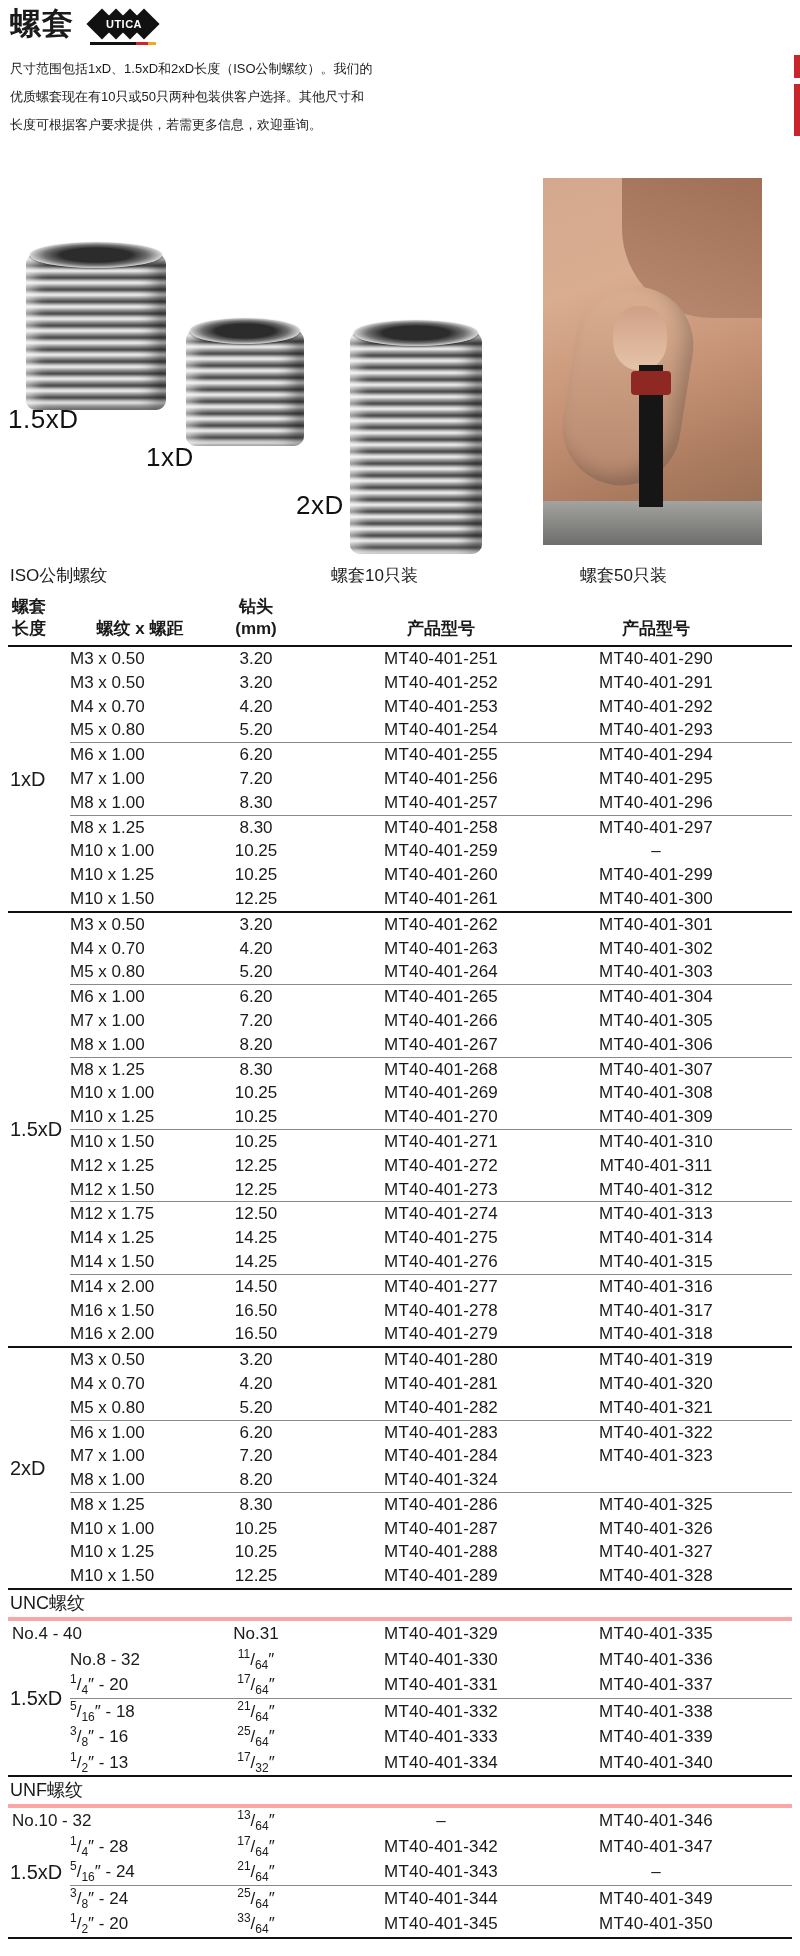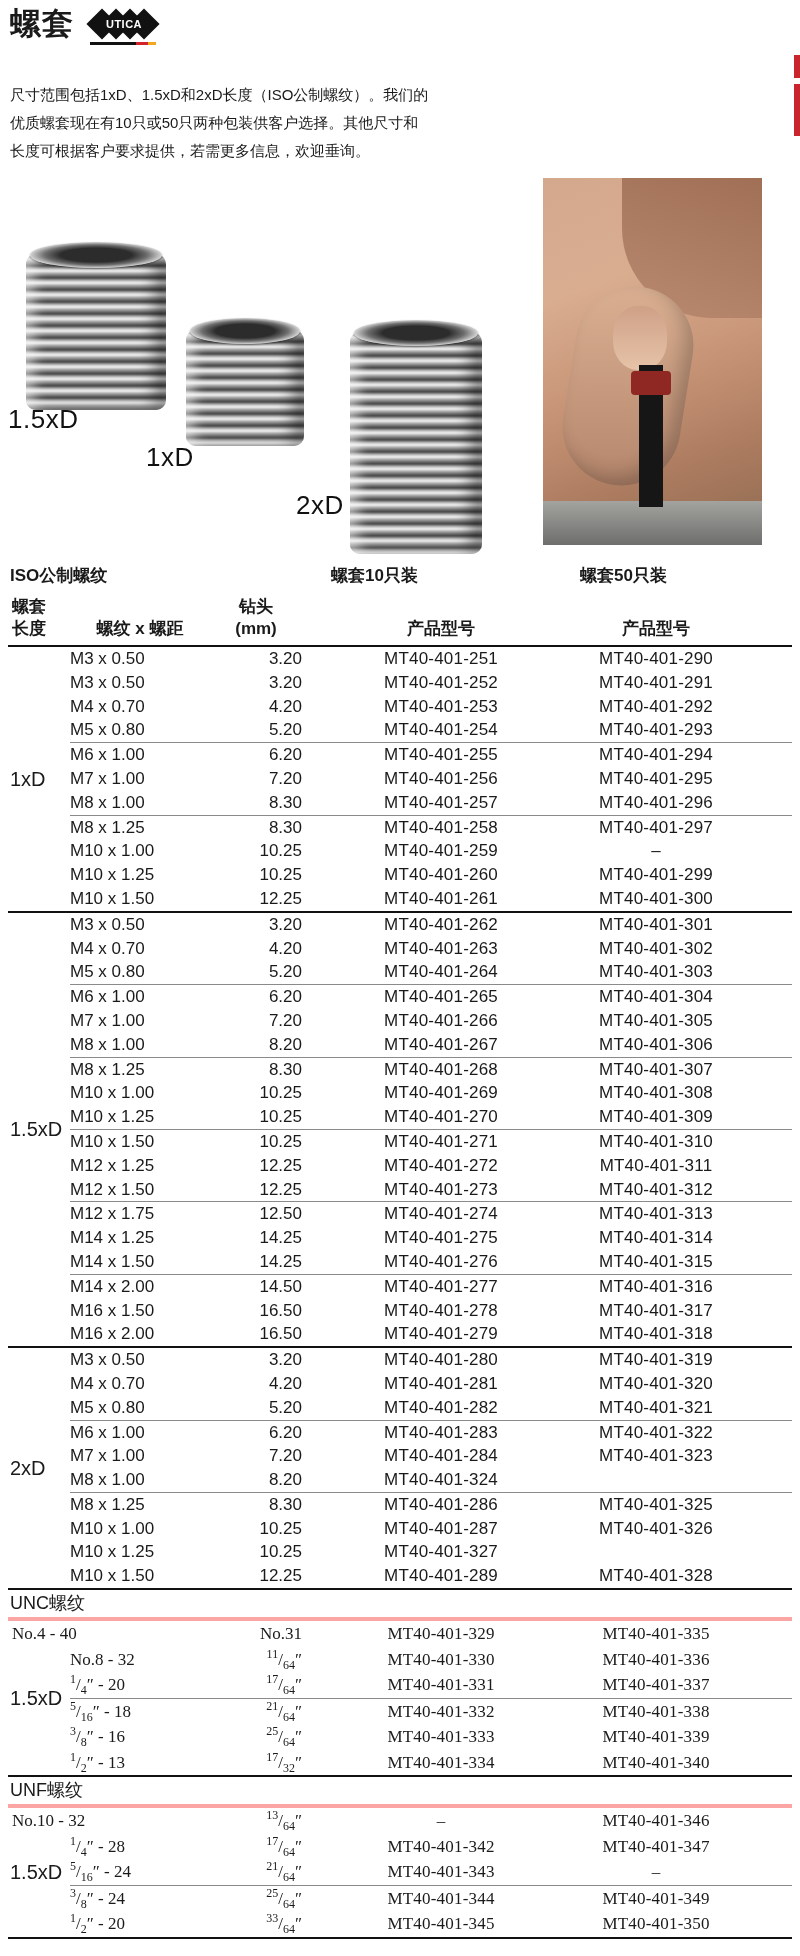--- a/index.html
+++ b/index.html
@@ -15,21 +15,21 @@
   .diamond-row{position:relative;width:68px;height:32px;}
   .diamond{position:absolute;top:5px;width:22px;height:22px;background:#111;transform:rotate(45deg);}
   .d1{left:1px}.d2{left:15px}.d3{left:29px}.d4{left:43px}
   .brand-text{position:absolute;top:50%;left:50%;transform:translate(-50%,-52%);
     color:#fff;font-size:11px;font-weight:bold;letter-spacing:.5px;z-index:2;}
   .brand-underline{display:flex;height:3px;width:66px;margin-top:2px;}
   .bu-black{width:46px;background:#111;}
   .bu-red{width:12px;background:#d2232a;}
   .bu-yellow{width:8px;background:#f2a71f;}
   
-  .intro{position:absolute;left:10px;top:66px;width:690px;font-size:15px;line-height:28px;}
+  .intro{position:absolute;left:10px;top:42px;width:690px;font-size:13px;line-height:28px;}
   .intro span{display:block;}
   .edge-tab{position:absolute;right:0;width:6px;background:#c9252c;}
   .tab1{top:55px;height:23px;}
   .tab2{top:84px;height:52px;}
   
   .figures{position:absolute;left:0;top:168px;width:800px;height:392px;}
   .coil{position:absolute;border-radius:10px;
     background:repeating-linear-gradient(to bottom,
       #4c4c4c 0px,#c6c6c6 3px,#f0f0f0 5px,#9a9a9a 8px,#525252 11px,#4c4c4c 12px);
     box-shadow:inset 8px 0 14px rgba(255,255,255,.55), inset -12px 0 16px rgba(0,0,0,.4);}
@@ -52,36 +52,36 @@
     box-shadow:inset -10px -8px 18px rgba(0,0,0,.22);}
   .photo .nail{position:absolute;top:128px;left:70px;width:54px;height:64px;
     background:linear-gradient(#cfa187,#e6c3a8);border-radius:45%;}
   .photo .tool{position:absolute;bottom:38px;left:96px;width:24px;height:142px;background:#161616;}
   .photo .tool-band{position:absolute;bottom:150px;left:88px;width:40px;height:24px;
     background:#8f2722;border-radius:4px;}
   .photo .base{position:absolute;bottom:0;left:0;width:100%;height:44px;
     background:linear-gradient(#a3a3a0,#6e6e6c);}
   
   .tbl{position:absolute;left:8px;top:560px;width:784px;font-size:17px;}
-  .sec-titles{position:relative;height:32px;font-weight:bold;}
+  .sec-titles{position:relative;height:32px;font-weight:normal;}
   .sec-titles .st{position:absolute;top:4px;white-space:nowrap;}
   .st-left{left:2px;}
   .st-p10{left:323px;}
   .st-p50{left:572px;}
   .grid{display:grid;grid-template-columns:62px 140px 92px 278px 152px 60px;}
   .colhdr{font-weight:bold;line-height:22px;align-items:end;padding:4px 0 5px 0;border-bottom:2.5px solid #111;}
   .colhdr .h-length{padding-left:4px;}
   .ctr{text-align:center;}
   .row{height:23.8px;align-items:center;}
   .row .cell{line-height:23.8px;white-space:nowrap;}
   .c-thread{}
-  .c-drill{text-align:right;}
+  .c-drill{text-align:center;}
   .c-pn{text-align:center;letter-spacing:.2px;}
   .row.flush .c-thread{grid-column:1/3;text-align:left;padding-left:4px;}
-  .unx .row{height:25.5px;font-family:Liberation Serif, serif;}
+  .unx .row{height:25.5px;}
   .unx .row .cell{line-height:25.5px;}
   .group{position:relative;border-bottom:2px solid #111;}
   .group:last-child{border-bottom:2.5px solid #111;}
   .thin-rule{height:0;border-top:1px solid #8a8a8a;margin-left:62px;}
   .glabel{position:absolute;left:2px;top:50%;transform:translateY(-50%);font-size:20px;white-space:nowrap;}
   .sec-hdr{height:27px;line-height:27px;font-size:18px;border-bottom:4px solid #fca5a5;padding-left:2px;}
   sup{font-size:12px;vertical-align:super;line-height:0;margin-top:24px;}
   sub{font-size:12px;vertical-align:sub;line-height:0;}
 </style>
 </head>
@@ -424,20 +424,21 @@
           <div class="cell"></div>
           <div class="cell c-thread">M10 x 1.00</div>
           <div class="cell c-drill">10.25</div>
           <div class="cell c-pn">MT40-401-287</div>
           <div class="cell c-pn">MT40-401-326</div>
         </div>
         <div class="grid row">
           <div class="cell"></div>
           <div class="cell c-thread">M10 x 1.25</div>
           <div class="cell c-drill">10.25</div>
+          <div class="cell c-pn">MT40-401-288</div>
           <div class="cell c-pn">MT40-401-327</div>
         </div>
         <div class="grid row">
           <div class="cell"></div>
           <div class="cell c-thread">M10 x 1.50</div>
           <div class="cell c-drill">12.25</div>
           <div class="cell c-pn">MT40-401-289</div>
           <div class="cell c-pn">MT40-401-328</div>
         </div>
       </div>

